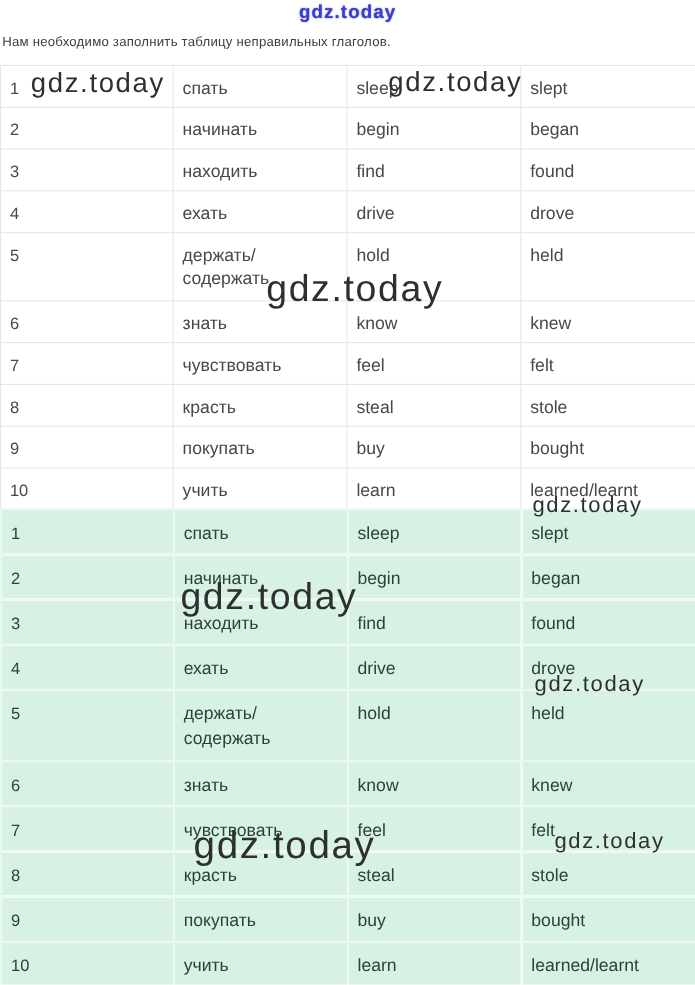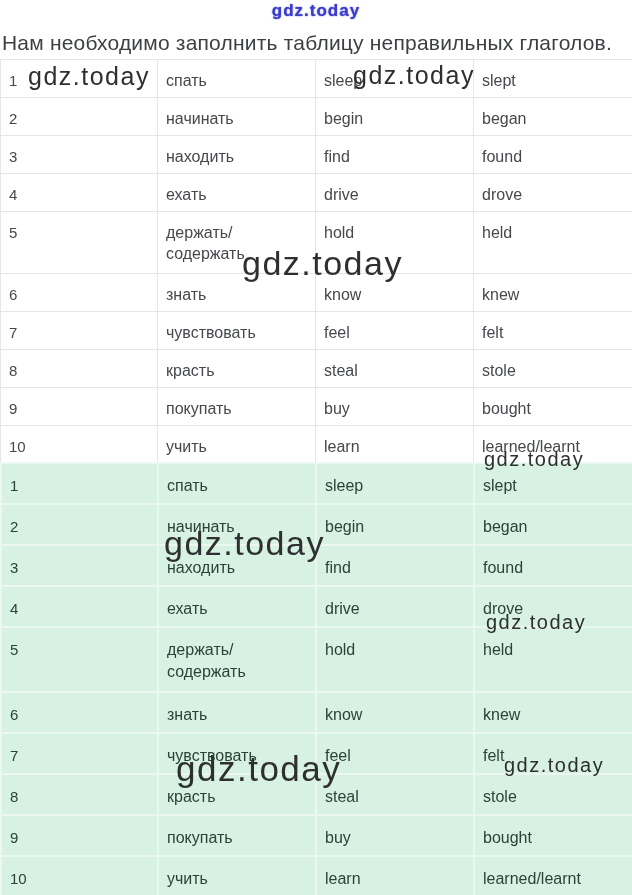--- a/index.html
+++ b/index.html
@@ -11,21 +11,21 @@
   
   .top-watermark{
     position:absolute;top:1px;left:0;width:100%;text-align:center;
     font-size:17px;font-weight:600;color:#3a3ecb;
     letter-spacing:1px;
     text-shadow:0 0 1px rgba(70,70,220,.8),0 0 2px rgba(120,120,230,.5);
   }
   
   .intro{
     position:absolute;top:31px;left:2px;width:620px;
-    font-size:21px;color:#3d4043;letter-spacing:.2px;
+    font-size:12px;color:#3d4043;letter-spacing:.2px;
   }
   
   table{border-collapse:collapse;table-layout:fixed;width:632px;position:absolute;left:0;}
   td{vertical-align:top;padding:10px 8px 0 8px;font-size:16px;line-height:21px;
      white-space:pre-line;overflow:hidden;}
   
   table.t-white{top:59px;}
   table.t-white td{border:1px solid #e6e6e6;color:#45484c;background:#ffffff;}
   table.t-white tr{height:38px;}
   table.t-white tr.tall{height:62px;}

